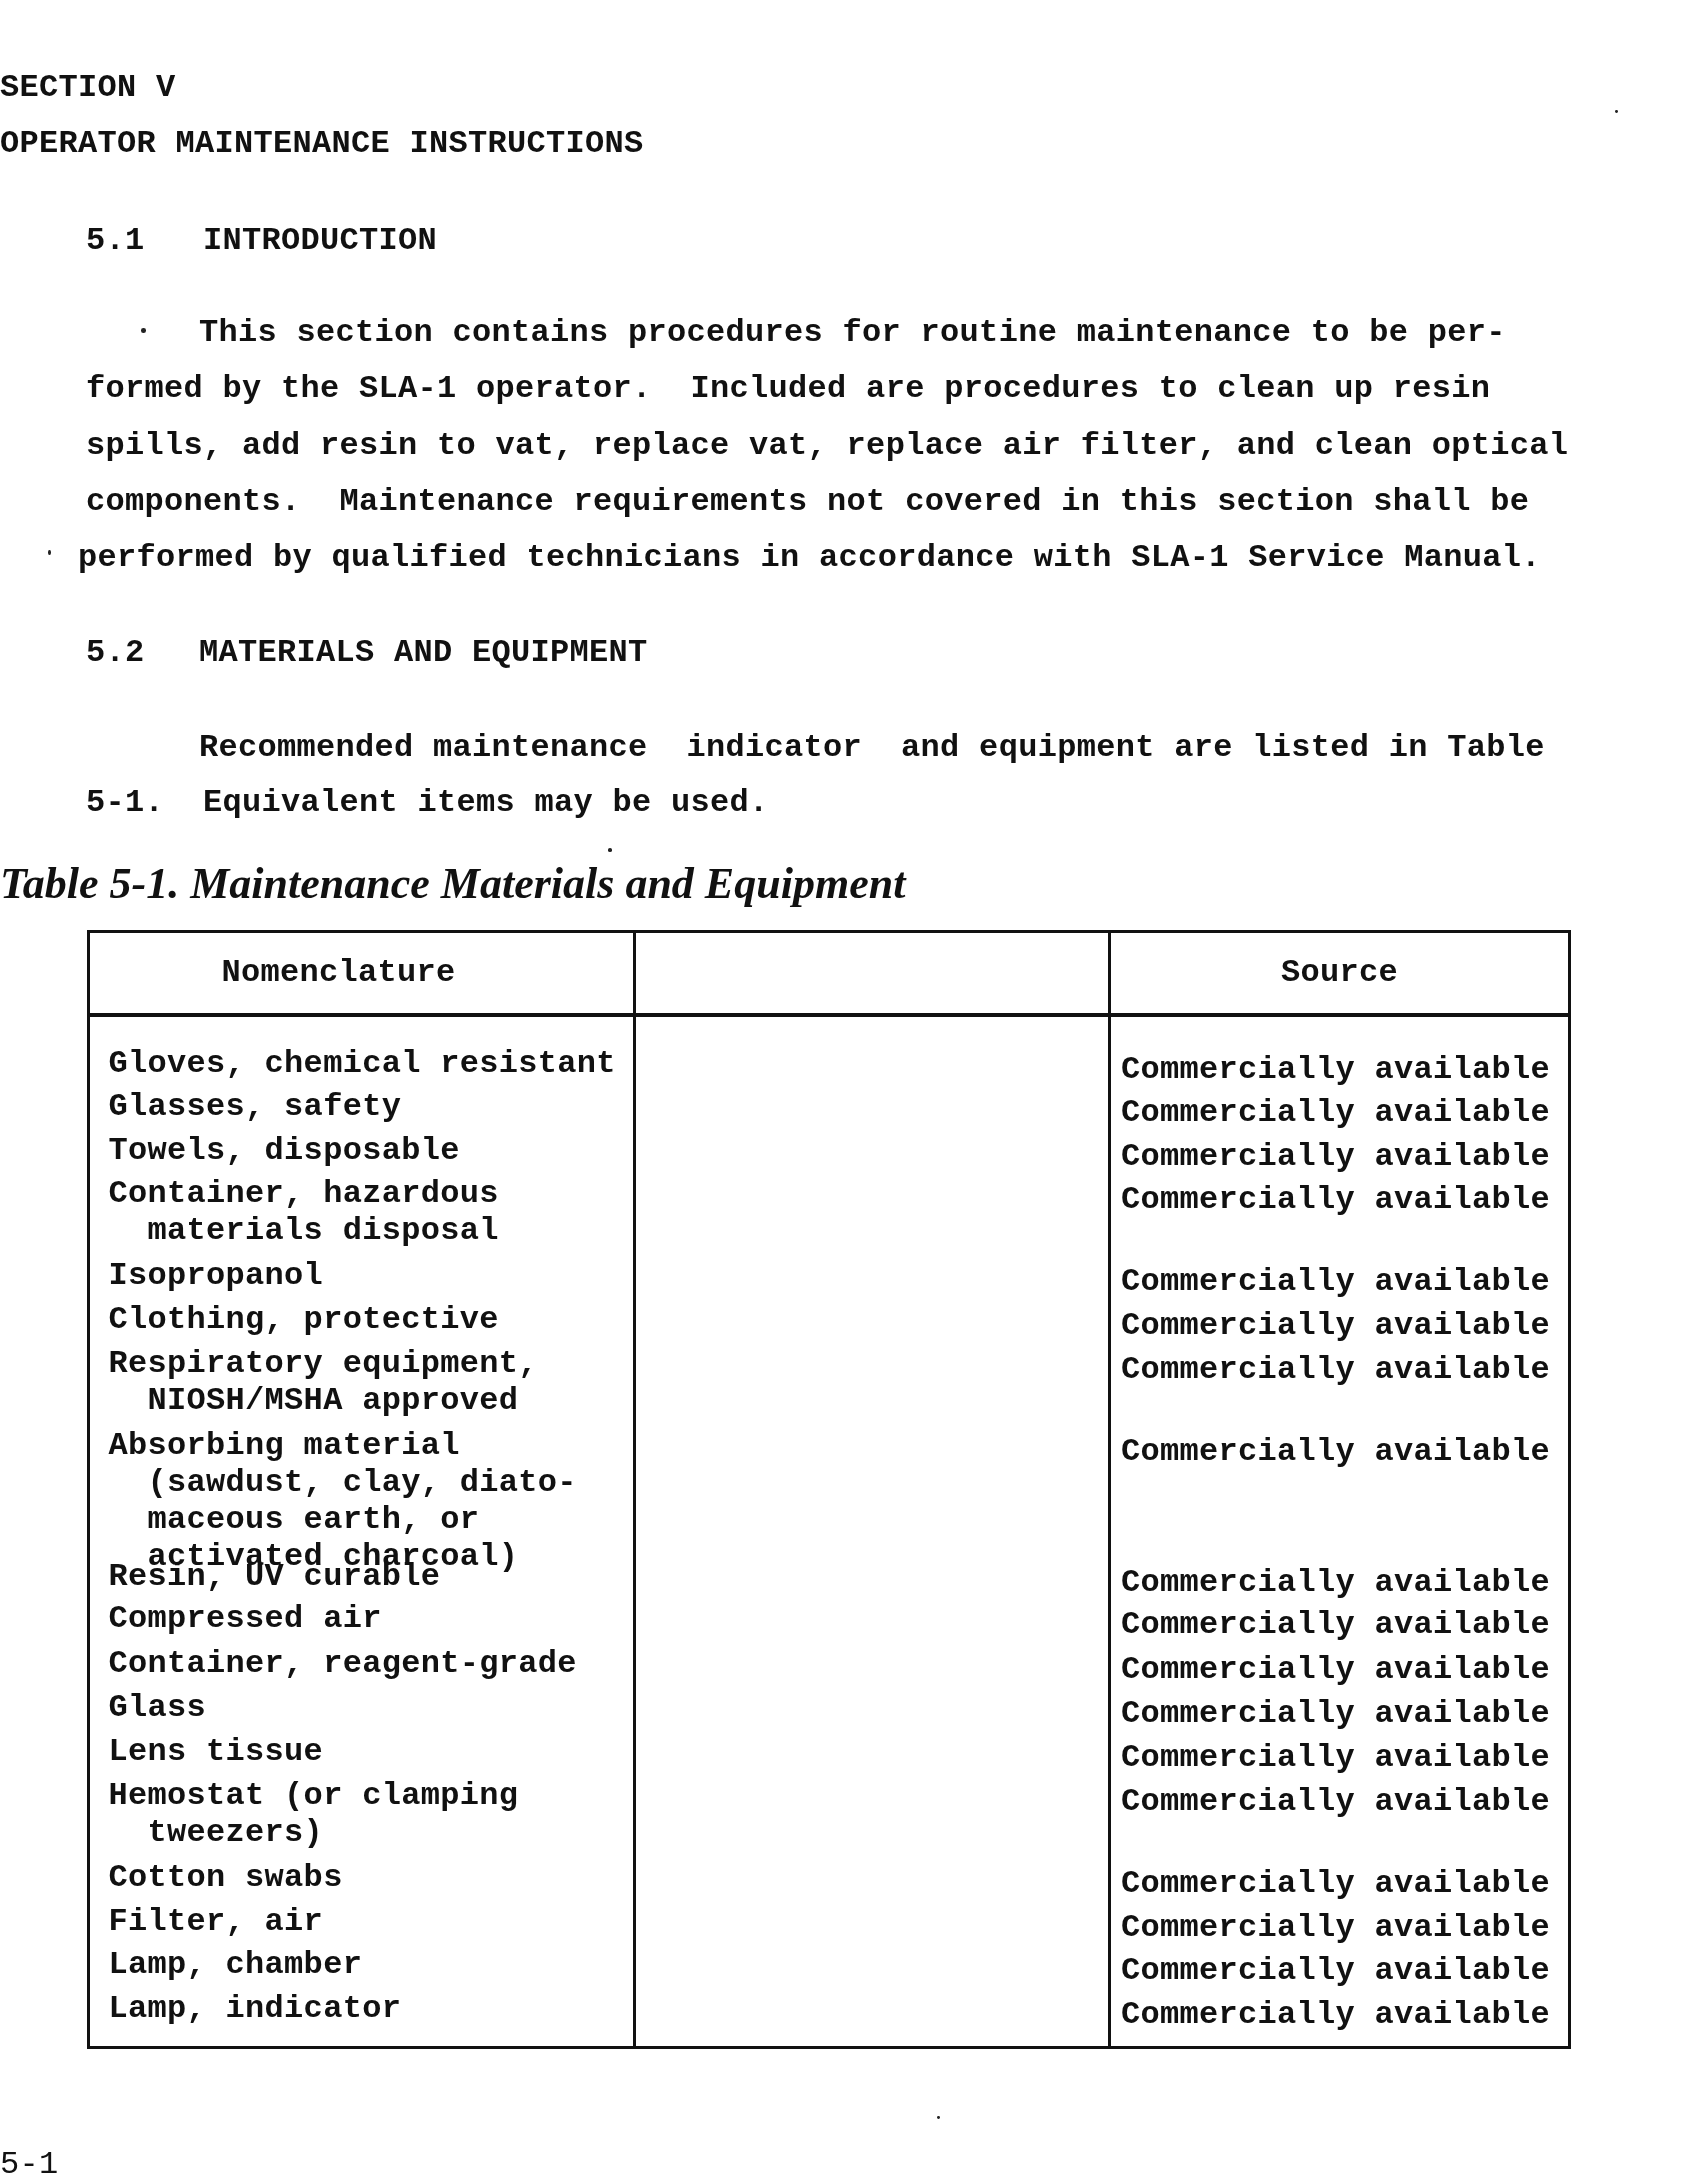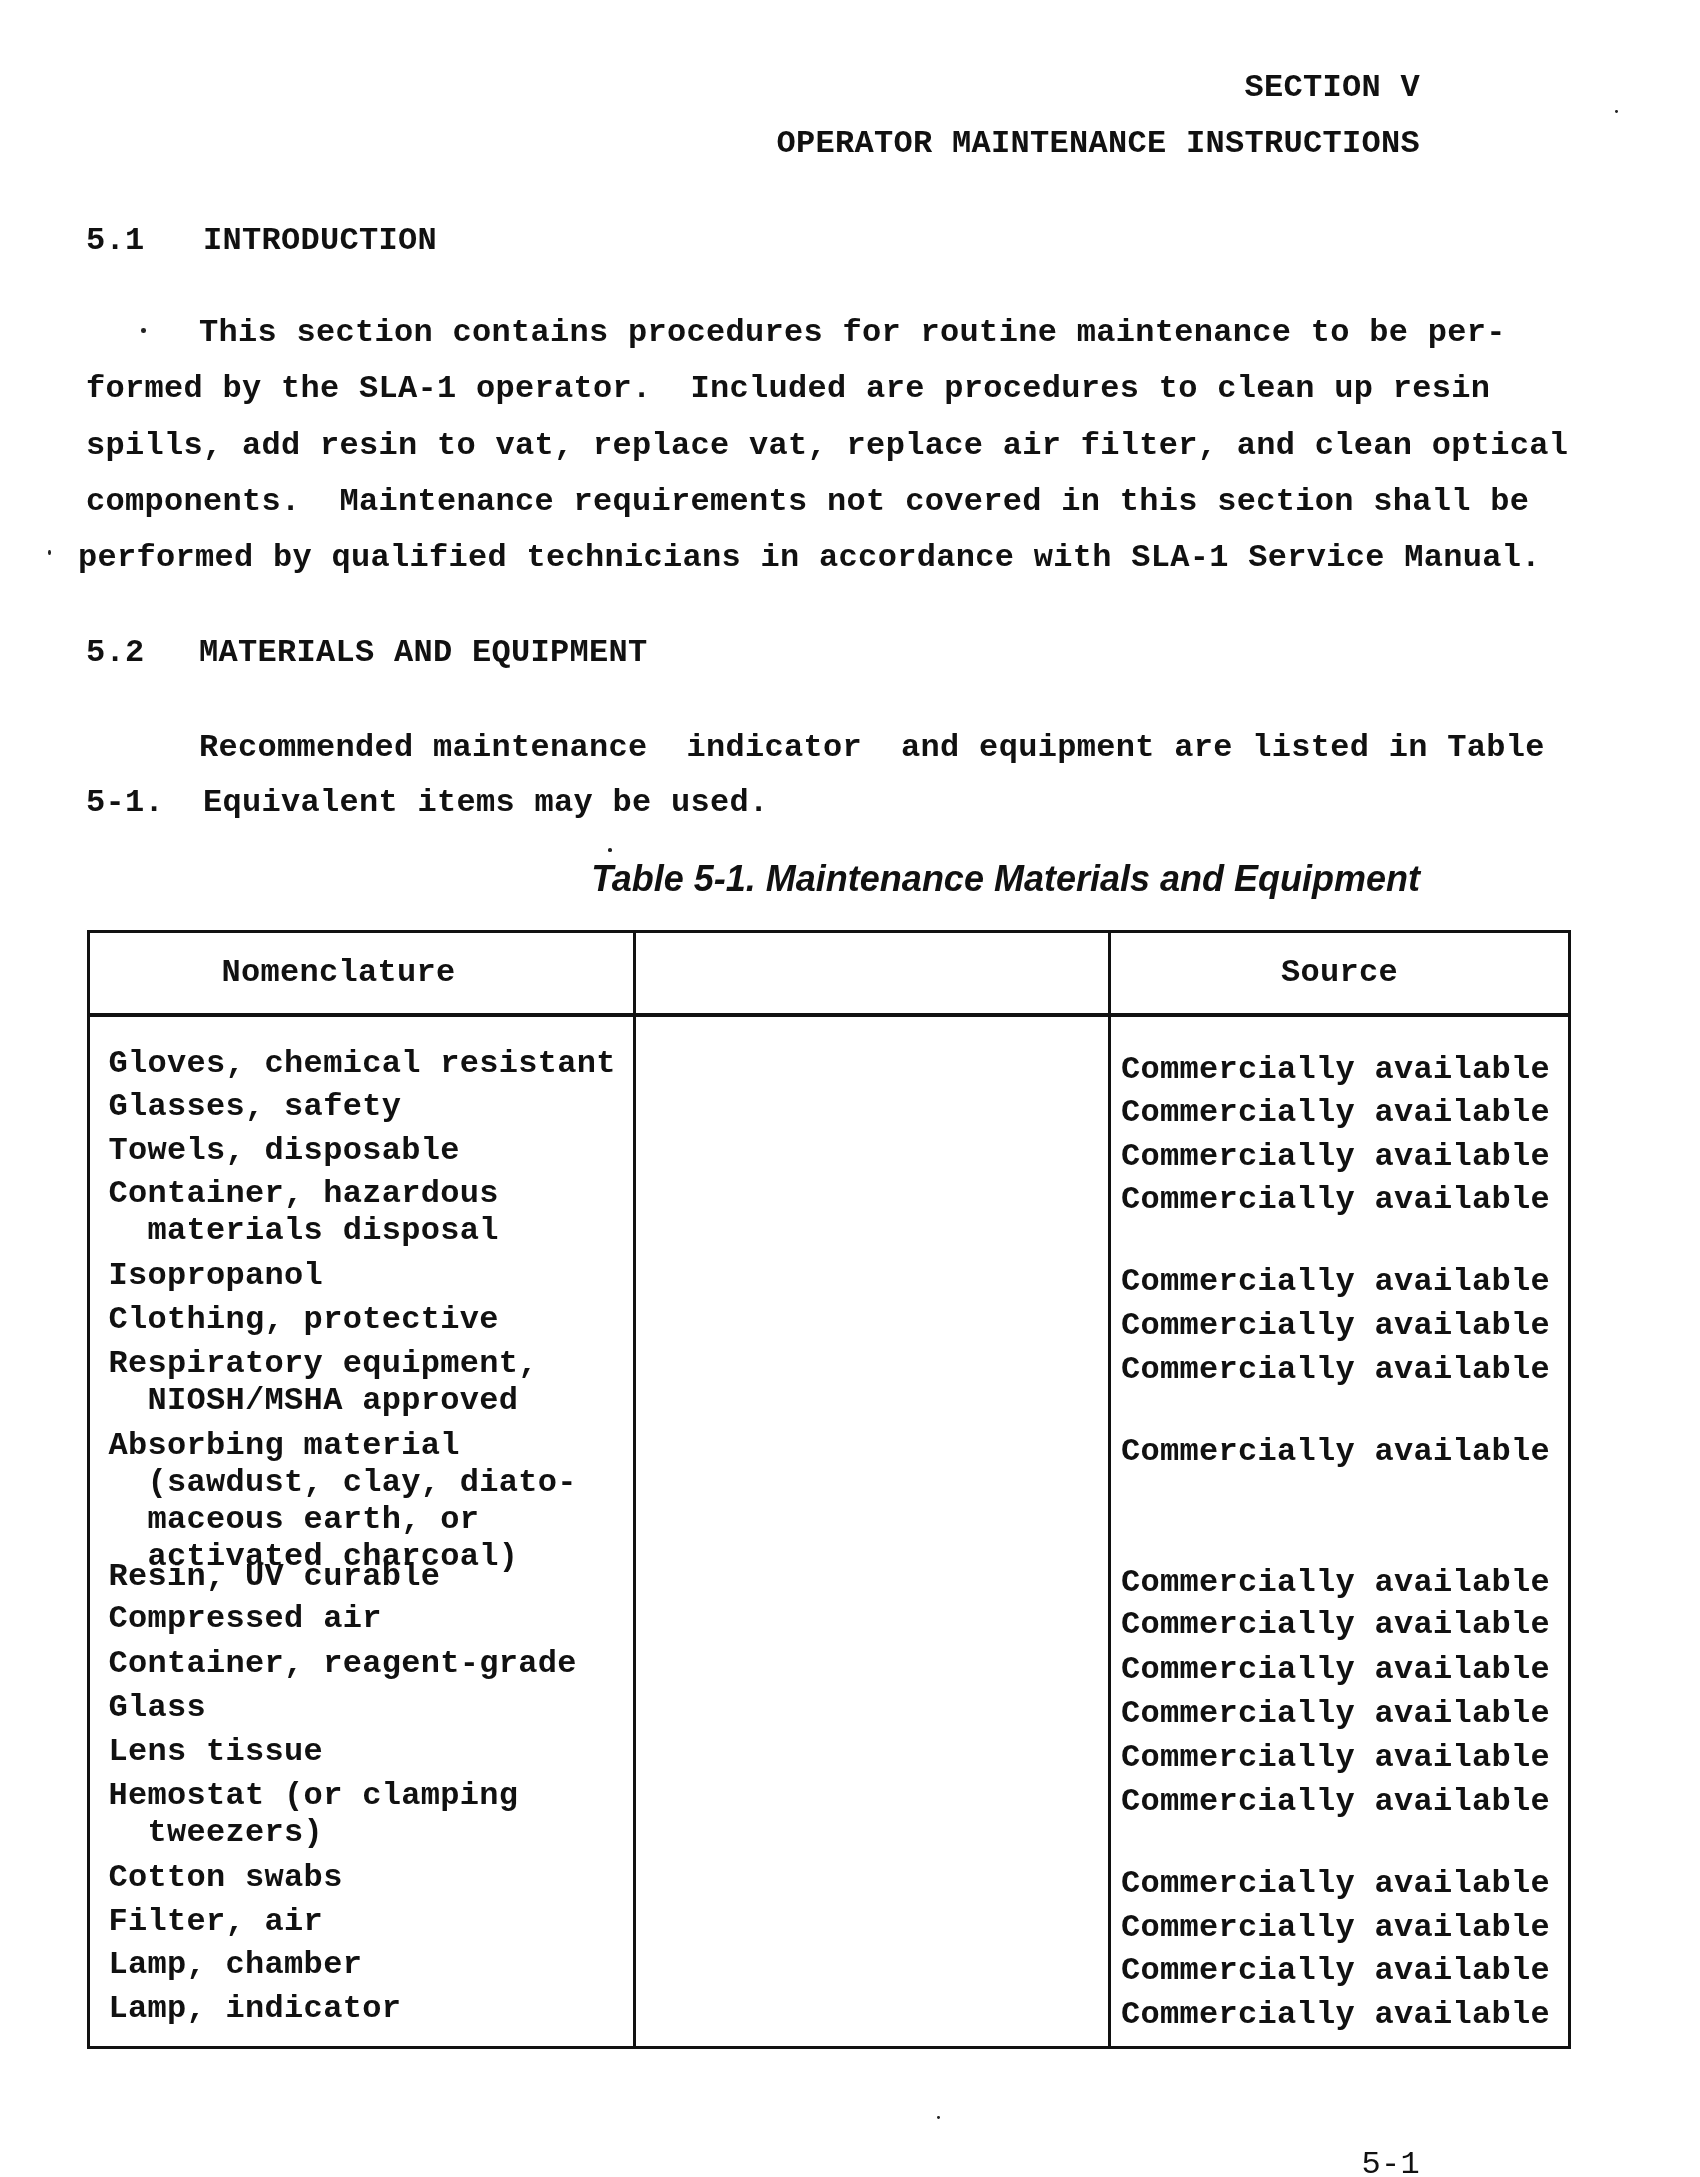--- a/index.html
+++ b/index.html
@@ -3,24 +3,24 @@
 <meta charset="utf-8">
 <style>
   html, body { margin: 0; padding: 0; background: #ffffff; }
   body {
     width: 1700px; height: 2178px; position: relative; overflow: hidden;
     color: #111111;
     font-family: "Liberation Mono", "DejaVu Sans Mono", monospace;
   }
   .abs { position: absolute; white-space: pre; text-align: right; }
   .mono { font-family: "Liberation Mono", "DejaVu Sans Mono", monospace; font-size: 32px; font-weight: bold; letter-spacing: 0.3px; }
-  .center { left: 12px; width: 1408px; text-align: right; }
+  .center { left: 0; width: 1408px; text-align: left; }
   .caption {
-    font-family: Liberation Sans, sans-serif;
-    font-style: italic; font-weight: bold; font-size: 36px;
+    font-family: Liberation Serif, serif;
+    font-style: italic; font-weight: bold; font-size: 44px;
   }
   .table {
     position: absolute; left: 87px; top: 930px; width: 1484px; height: 1119px;
     border: 3.7px solid #111; box-sizing: border-box;
   }
   .thead {
     position: absolute; left: 0; top: 0; right: 0; height: 80px;
     border-bottom: 4.7px solid #111;
   }
   .vline { position: absolute; top: 0; bottom: 0; width: 2.8px; background: #111; }

